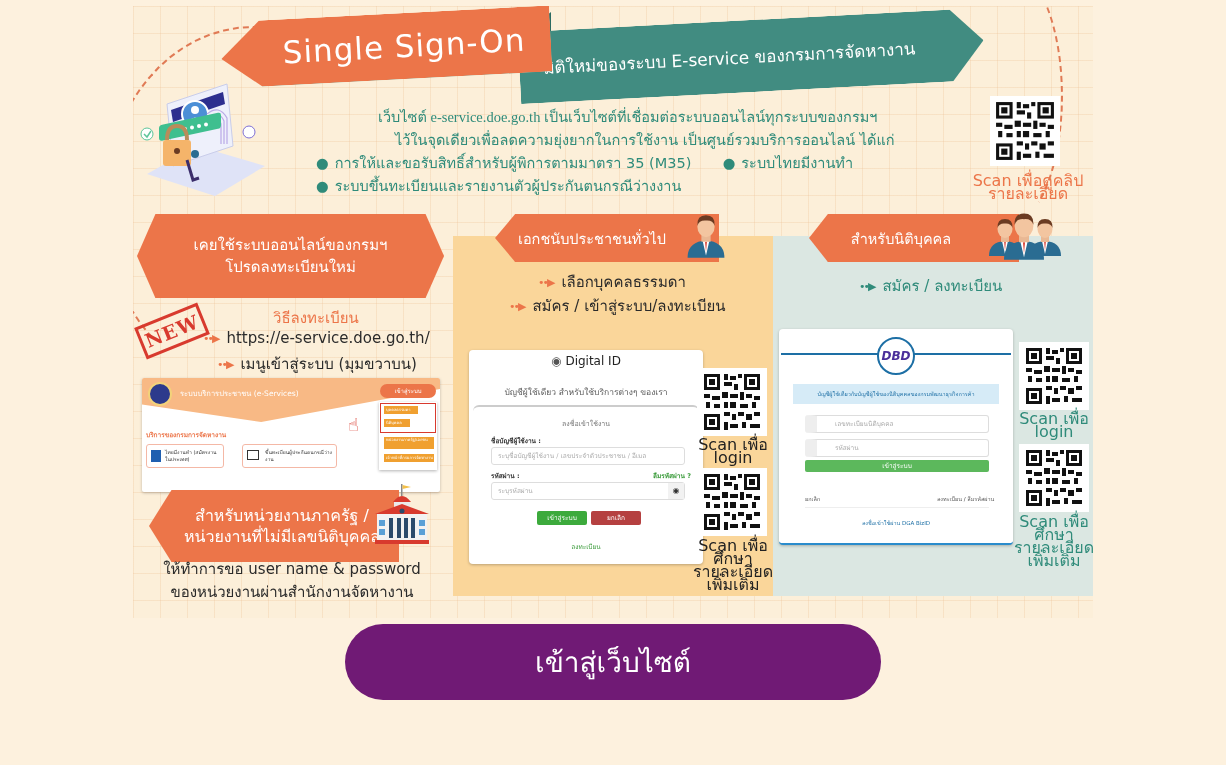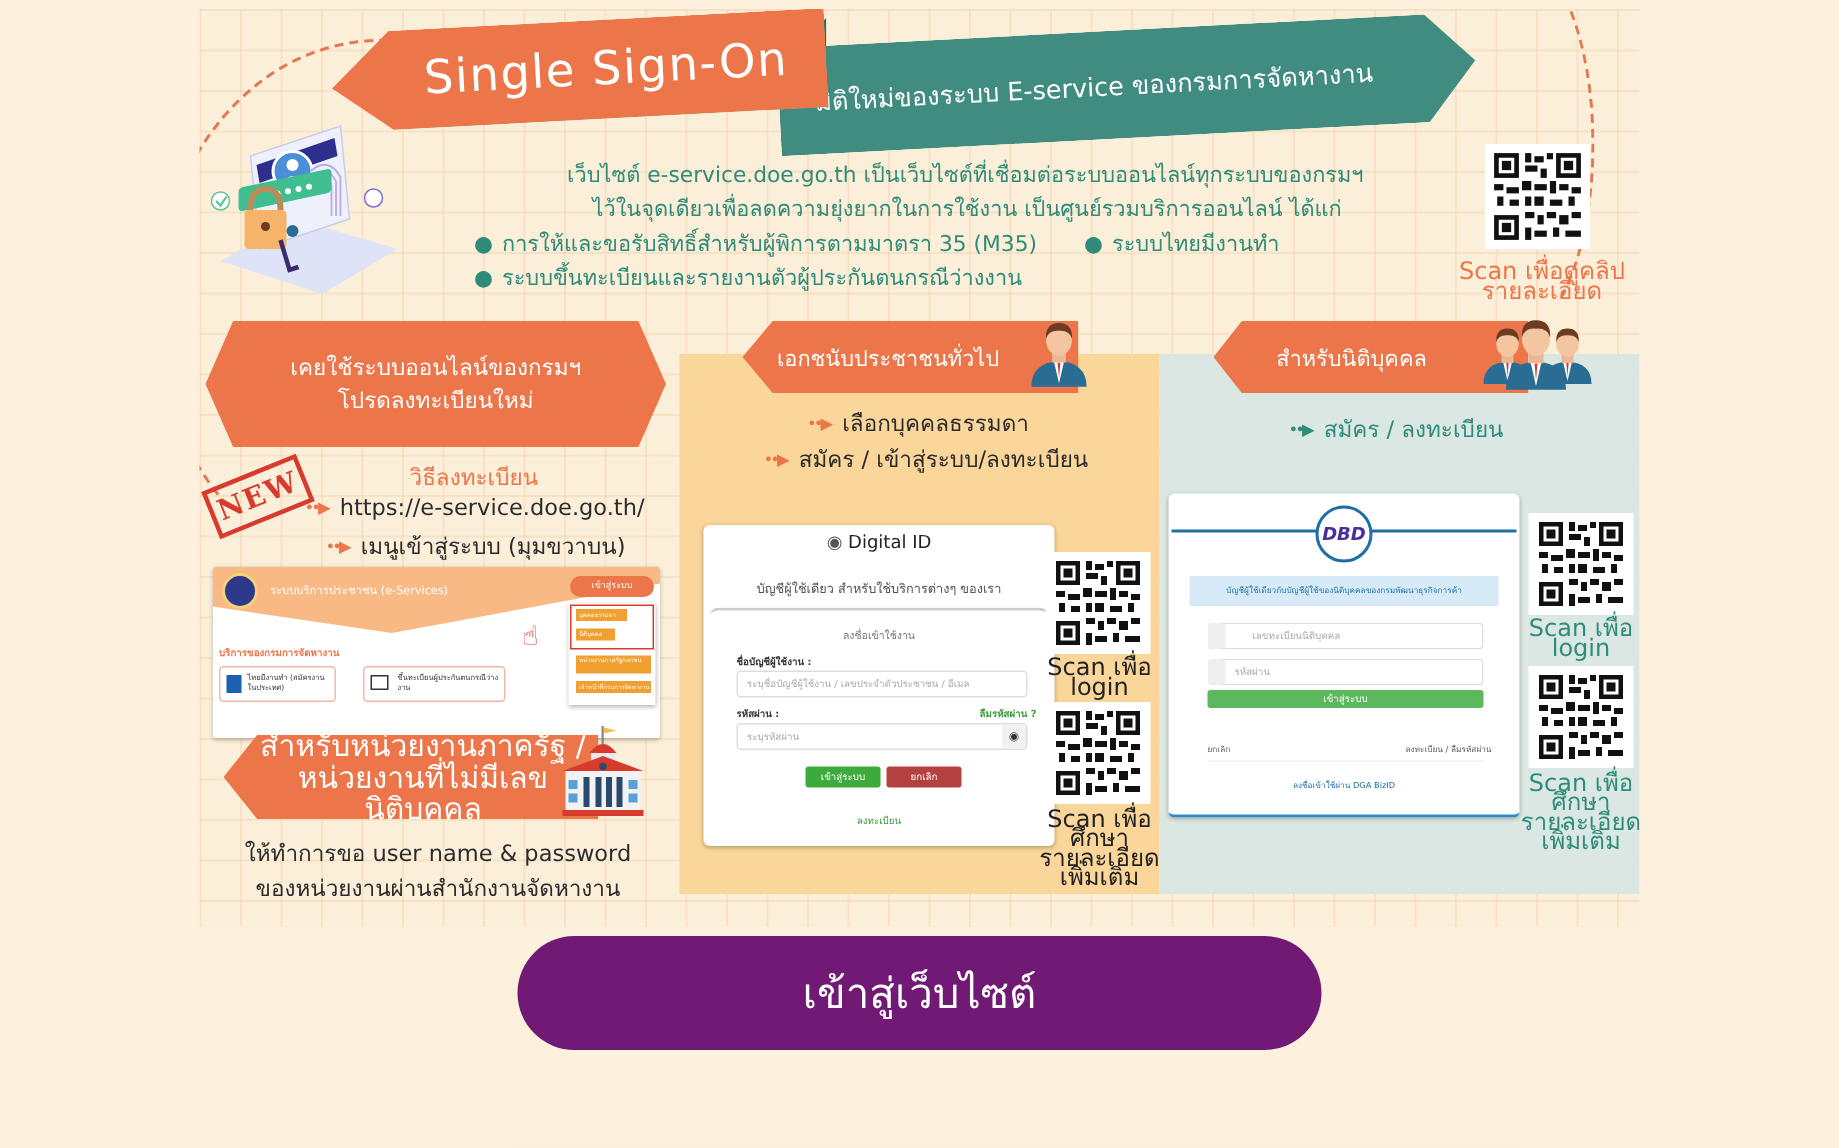--- a/index.html
+++ b/index.html
@@ -40,21 +40,21 @@
     color: #fff; font-size: 17px;
     display: flex; align-items: center; padding-left: 24px;
   }
   .title-fold {
     position: absolute; left: 386px; top: 6px; width: 32px; height: 26px;
     background: #2b6b62; clip-path: polygon(0 100%, 100% 0, 100% 100%);
   }
 
   
   .intro { position: absolute; left: 180px; top: 100px; width: 600px; color: #2f8b7a; font-size: 14.5px; line-height: 23px; }
-  .intro .l1 { padding-left: 65px; }
+  .intro .l1 { padding-left: 65px; font-family: Liberation Serif, serif; }
   .intro .l2 { padding-left: 82px; }
   .bullets { position: absolute; left: 183px; top: 146px; color: #2f8b7a; font-size: 14.5px; line-height: 23px; }
   .bullet-row { display: flex; }
   .bullet-row span.b { margin-right: 6px; }
 
   
   .qr {
     background: #fff; position: absolute; padding: 4px;
   }
   .qr svg { display: block; width: 100%; height: 100%; }
@@ -254,21 +254,21 @@
     <div class="abs" style="left:237px; top:24px; width:58px; height:68px; background:#fff; box-shadow:0 1px 3px rgba(0,0,0,0.3);">
       <div class="abs" style="left:1px; top:1px; width:56px; height:30px; border:1.5px solid #d83a2e;"></div>
       <div class="abs" style="left:5px; top:4px; width:34px; height:8px; background:#f0a030; color:#fff; font-size:4px; line-height:8px; padding-left:2px;">บุคคลธรรมดา</div>
       <div class="abs" style="left:5px; top:17px; width:26px; height:8px; background:#f0a030; color:#fff; font-size:4px; line-height:8px; padding-left:2px;">นิติบุคคล</div>
       <div class="abs" style="left:5px; top:35px; width:50px; height:12px; background:#f0a030; color:#fff; font-size:4px; line-height:6px; padding-left:2px;">หน่วยงานภาครัฐ/เอกชน</div>
       <div class="abs" style="left:5px; top:52px; width:50px; height:8px; background:#f0a030; color:#fff; font-size:4px; line-height:8px; padding-left:2px;">เจ้าหน้าที่กรมการจัดหางาน</div>
     </div>
     <div class="abs" style="left:206px; top:36px; font-size:18px; color:#d83a2e;">☝</div>
   </div>
 
-  <div class="ribbon arrow" style="left:16px; top:484px; width:250px; height:56px; font-size:20px; line-height:21px; flex-direction:column; padding-left:16px;">
+  <div class="ribbon arrow" style="left:16px; top:484px; width:250px; height:72px; font-size:16px; line-height:21px; flex-direction:column; padding-left:16px;">
     <span>สำหรับหน่วยงานภาครัฐ /</span>
     <span>หน่วยงานที่ไม่มีเลขนิติบุคคล</span>
   </div>
   <div class="abs" style="left:238px; top:478px; width:62px; height:62px;">
     <svg viewBox="0 0 62 62" width="62" height="62">
       <rect x="30" y="0" width="1.5" height="12" fill="#888"></rect>
       <path d="M31.5 1 L40 3 L31.5 5 Z" fill="#f3c04a"></path>
       <path d="M22 18 Q31 6 40 18 Z" fill="#d83a2e"></path>
       <rect x="23" y="18" width="16" height="6" fill="#eaeaea"></rect>
       <path d="M4 30 L31 20 L58 30 Z" fill="#d83a2e"></path>
@@ -368,21 +368,21 @@
   <div class="step teal" style="left:726px; top:268px;">
     <span class="arr">••▶</span>
     <span>สมัคร / ลงทะเบียน</span>
   </div>
 
   <div class="card" style="left:646px; top:323px; width:234px; height:216px; border-bottom:2px solid #2a8ccc;">
     <div class="abs" style="left:2px; top:24px; width:230px; height:1.5px; background:#1d6fa5;"></div>
     <div class="abs" style="left:98px; top:8px; width:38px; height:38px; border-radius:50%; border:2px solid #1d6fa5; background:#fff; color:#4a2f9a; font-weight:bold; font-style:italic; font-size:12px; text-align:center; line-height:34px;">DBD</div>
     <div class="abs" style="left:14px; top:55px; width:206px; height:20px; background:#d6ebf7; color:#1d6fa5; font-size:5.5px; text-align:center; line-height:20px;">บัญชีผู้ใช้เดียวกับบัญชีผู้ใช้ของนิติบุคคลของกรมพัฒนาธุรกิจการค้า</div>
     <div class="mini-input" style="left:26px; top:86px; width:184px; padding-left:18px; border-left:12px solid #eee;">เลขทะเบียนนิติบุคคล</div>
-    <div class="mini-input" style="left:26px; top:110px; width:184px; padding-left:6px; border-left:12px solid #eee;">รหัสผ่าน</div>
+    <div class="mini-input" style="left:26px; top:110px; width:184px; padding-left:18px; border-left:12px solid #eee;">รหัสผ่าน</div>
     <div class="mini-btn" style="left:26px; top:131px; width:184px; height:12px; line-height:12px; background:#5cb85c;">เข้าสู่ระบบ</div>
     <div class="mini-text" style="left:26px; top:166px; font-size:5.5px; color:#555;">ยกเลิก</div>
     <div class="mini-text" style="left:158px; top:166px; font-size:5.5px; color:#555;">ลงทะเบียน / ลืมรหัสผ่าน</div>
     <div class="abs" style="left:26px; top:178px; width:184px; height:1px; background:#eee;"></div>
     <div class="mini-text" style="left:0; top:190px; width:234px; text-align:center; font-size:5.5px; color:#1d6fa5;">ลงชื่อเข้าใช้ผ่าน DGA BizID</div>
   </div>
 
   <div class="qr" style="left:886px; top:336px; width:70px; height:68px;">
     <svg viewBox="0 0 30 30">
         <use href="#qr-pattern"></use>

